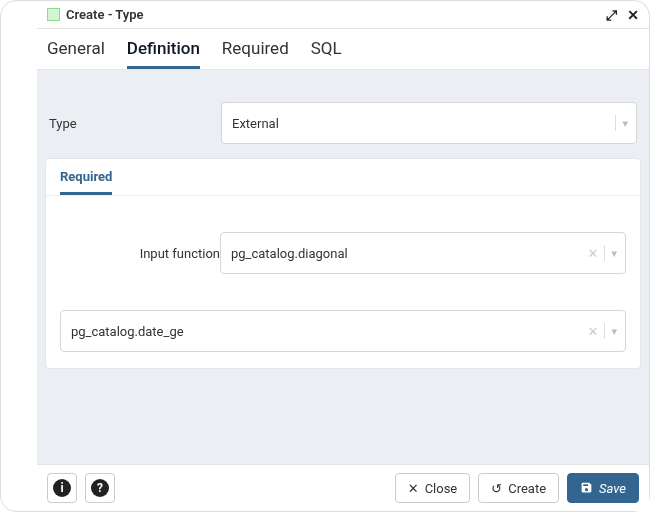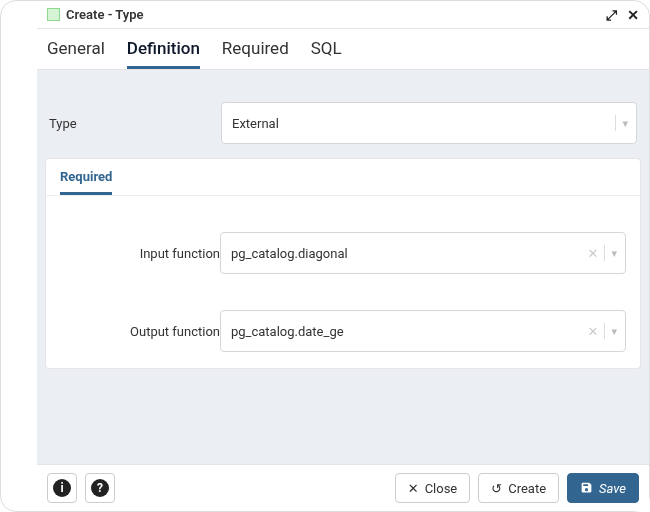--- a/index.html
+++ b/index.html
@@ -225,21 +225,20 @@
               <span class="right-icons">
                 <span class="clear-x">✕</span>
                 <span class="sep"></span>
                 <span class="chevron">▾</span>
               </span>
             </div>
           </div>
         </div>
 
         <div class="form-row">
-          <div class="label">Output function</div>
           <div class="control">
             <div class="combobox">
               <span>pg_catalog.date_ge</span>
               <span class="right-icons">
                 <span class="clear-x">✕</span>
                 <span class="sep"></span>
                 <span class="chevron">▾</span>
               </span>
             </div>
           </div>

